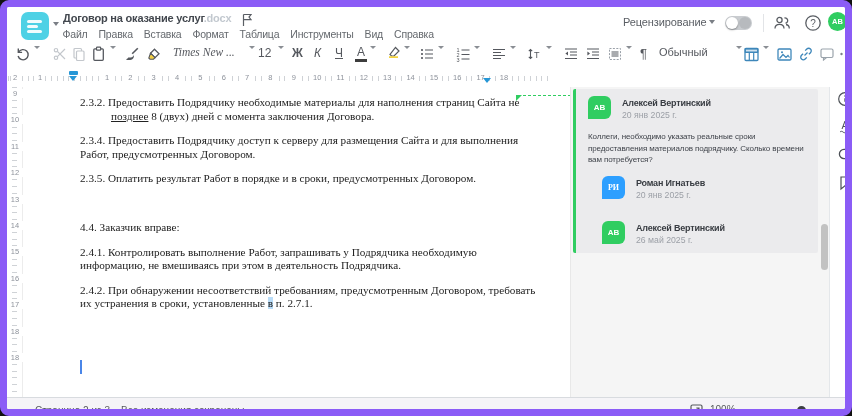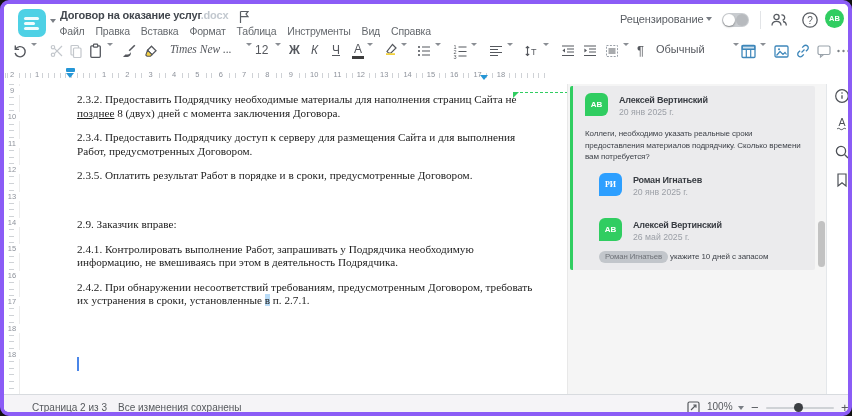--- a/index.html
+++ b/index.html
@@ -1,17 +1,17 @@
 <!DOCTYPE html>
 <html><head>
 <meta charset="utf-8">
 <style>
   * { margin:0; padding:0; box-sizing:border-box; }
   html,body { width:852px; height:416px; background:#111; font-family:"Liberation Sans",sans-serif; }
-  .window { position:absolute; inset:0; background:#fff; border-radius:9px; border:4px solid #8b5cf6; overflow:hidden; }
+  .window { position:absolute; inset:0; background:#fff; border-radius:9px; border:7px solid #8b5cf6; overflow:hidden; }
 
   
   .topbar { position:absolute; left:0; top:0; width:100%; height:36px; background:#fff; }
   .logo { position:absolute; left:14px; top:5px; width:28px; height:28px; background:#4ed1e5; border-radius:7px; }
   .logo i { position:absolute; left:6px; height:2.5px; background:#fff; opacity:.92; border-radius:2px; display:block; }
   .logo i:nth-child(1){ top:8px; width:15px; }
   .logo i:nth-child(2){ top:13px; width:11px; }
   .logo i:nth-child(3){ top:18px; width:15px; }
   .logo-caret { position:absolute; left:46px; top:15px; }
   .caret { width:0; height:0; border-left:3.5px solid transparent; border-right:3.5px solid transparent; border-top:4px solid #7a7e85; display:inline-block; }
@@ -51,21 +51,21 @@
   
   .bodyarea { position:absolute; left:0; top:80px; width:852px; height:310px; background:#fff; }
   .vruler { position:absolute; left:0; top:0; width:16px; height:310px; background:#fff; border-right:1px solid #ececec; }
   .vticks { position:absolute; left:5px; top:0; width:5px; height:310px;
     background-image:repeating-linear-gradient(to bottom,#c3c7cc 0 1px,transparent 1px 6.6px); opacity:.8; }
   .vnum { position:absolute; left:0; width:16px; text-align:center; font-size:7.5px; color:#8d929b; background:#fff; line-height:9px; }
   .page { position:absolute; left:17px; top:0; width:547px; height:310px; background:#fff; }
   .doc-text { position:absolute; left:56px; top:9px; width:478px; font-family:"Liberation Serif",serif; font-size:11.2px; line-height:13.5px; color:#222; }
   .para { margin-bottom:11px; white-space:pre-line; }
   .para.empty { height:13.5px; margin-bottom:11px; }
-  .u { text-decoration:underline; }
+  .u { text-decoration:underline;margin-left:31px; }
   .hl { background:#b9dcf8; }
   .cursor { position:absolute; left:56px; top:273px; width:2px; height:14px; background:#4a86e8; }
   .anchor-line { position:absolute; left:494px; top:7.5px; width:58px; border-top:1px dashed #30cd61; }
   .anchor-tri { position:absolute; left:492px; top:8px; width:0; height:0; border-top:6px solid #30cd61; border-right:6px solid transparent; }
   .page-shadow { position:absolute; right:0; top:0; width:1px; height:310px; background:#e8e8e8; }
 
   
   .comments { position:absolute; left:564px; top:0; width:258px; height:310px; background:#f5f5f5; }
   .thread { position:absolute; left:2px; top:2px; width:245px; background:#ebebed; border-left:3px solid #30cd61; border-radius:2px; padding:7px 10px 7px 12px; }
   .cmt { position:relative; }
@@ -354,23 +354,23 @@
           <span class="vnum" style="top: 266px;">18</span>
           <span class="vnum" style="top: 285px; margin-top: 33px;">20</span>
         </div>
     </div>
     <div class="page">
       <div class="doc-text" id="doctext">
           <div class="para"><span>2.3.2. Предоставить Подрядчику необходимые материалы для наполнения страниц Сайта не
 </span><span class="u">позднее</span><span> 8 (двух) дней с момента заключения Договора.</span></div>
           <div class="para"><span>2.3.4. Предоставить Подрядчику доступ к серверу для размещения Сайта и для выполнения
 Работ, предусмотренных Договором.</span></div>
-          <div class="para"><span>2.3.5. Оплатить результат Работ в порядке и в сроки, предусмотренные Договором.</span></div>
+          <div class="para"><span>2.3.5. Оплатить результат Работ в порядке и в сроки, предусмотренных Договором.</span></div>
           <div class="para empty"></div>
-          <div class="para"><span>2.9. Заказчик вправе:</span></div>
+          <div class="para"><span>4.4. Заказчик вправе:</span></div>
           <div class="para"><span>2.4.1. Контролировать выполнение Работ, запрашивать у Подрядчика необходимую
 информацию, не вмешиваясь при этом в деятельность Подрядчика.</span></div>
           <div class="para"><span>2.4.2. При обнаружении несоответствий требованиям, предусмотренным Договором, требовать
 их устранения в сроки, установленные </span><span class="hl">в</span><span> п. 2.7.1.</span></div>
         </div>
       <div class="cursor"></div>
       <div class="anchor-line"></div>
       <div class="anchor-tri"></div>
       <div class="page-shadow"></div>
     </div>
@@ -398,21 +398,20 @@
             </div>
           </div>
           <div class="cmt reply" style="margin-top: 20px;">
             <div class="cmt-head">
               <div class="cmt-av" style="background: rgb(48, 205, 97);">АВ</div>
               <div class="cmt-hd-txt">
                 <div class="cmt-name">Алексей Вертинский</div>
                 <div class="cmt-date">26 май 2025 г.</div>
               </div>
             </div>
-            <div class="cmt-body"><span class="mention">Роман Игнатьев</span> укажите 10 дней с запасом</div>
           </div>
         </div>
       <div class="scroll">
           <div class="thumb"></div>
         </div>
     </div>
     <div class="rail">
       <svg class="ric" style="top:4px" viewBox="0 0 16 16">
           <circle cx="8" cy="8" r="6.3" fill="none" stroke="#4c5056" stroke-width="1.2"></circle>
           <path d="M8 7.2v3.6" stroke="#4c5056" stroke-width="1.3"></path>

